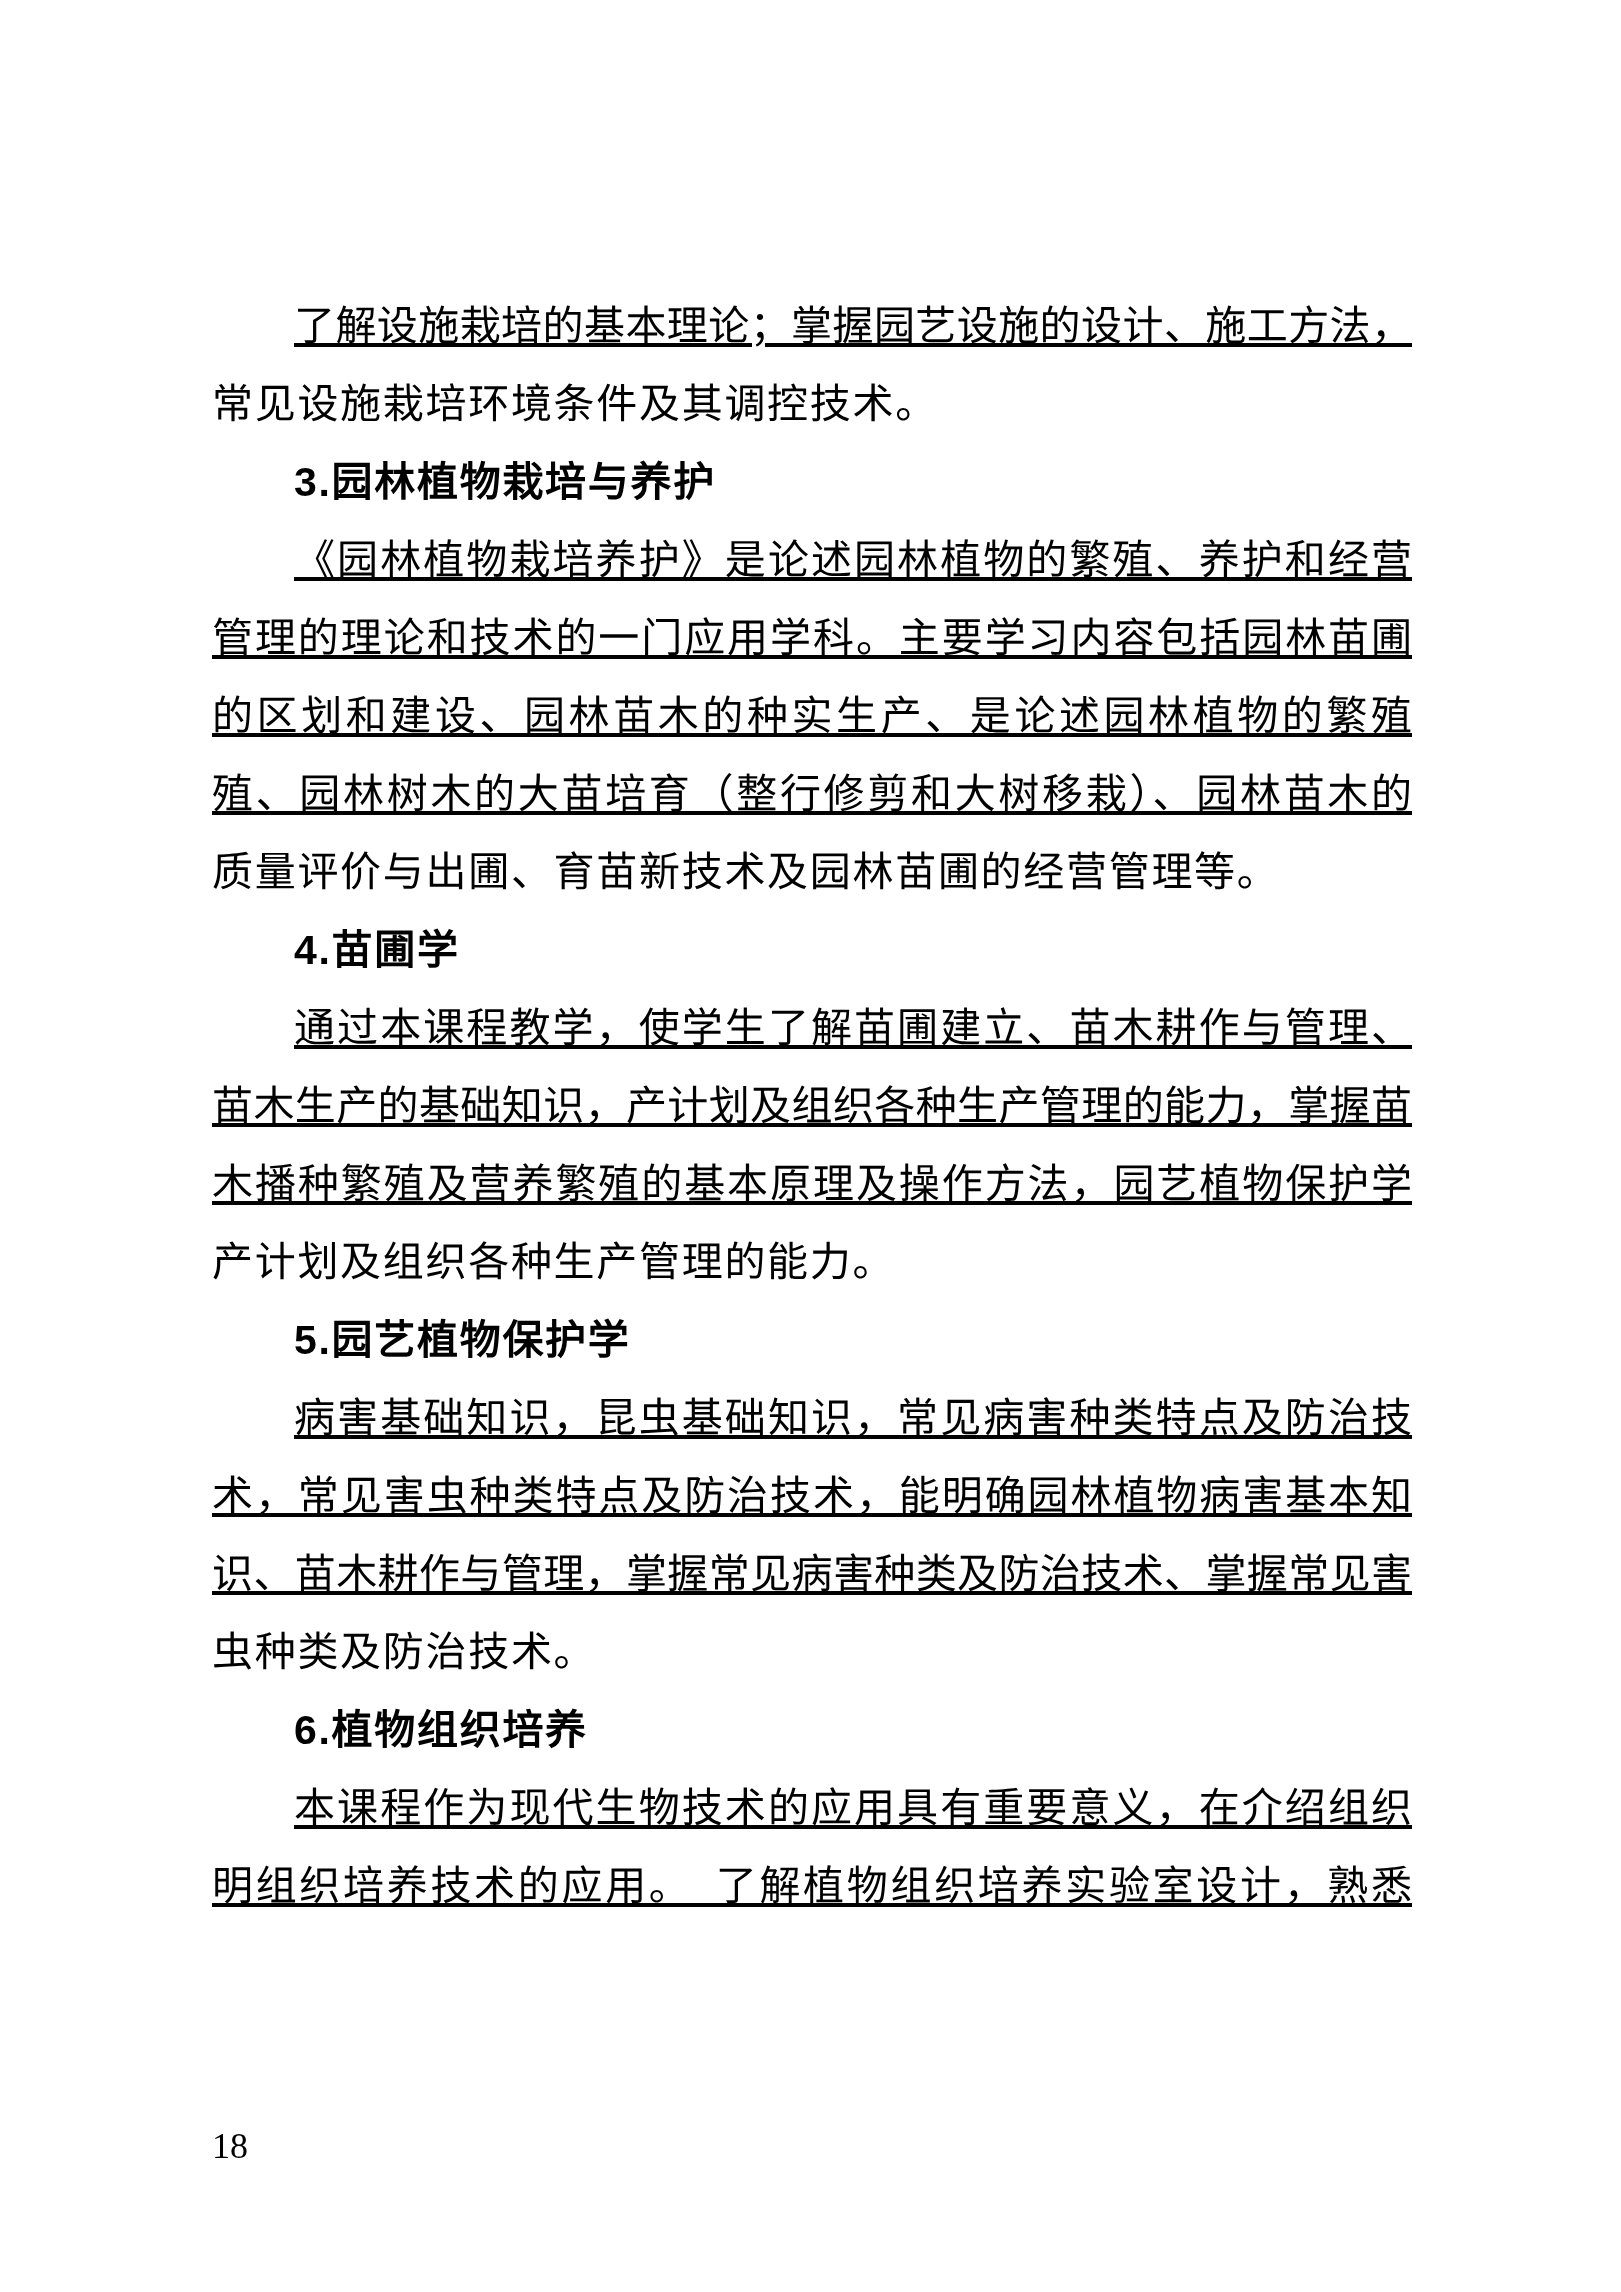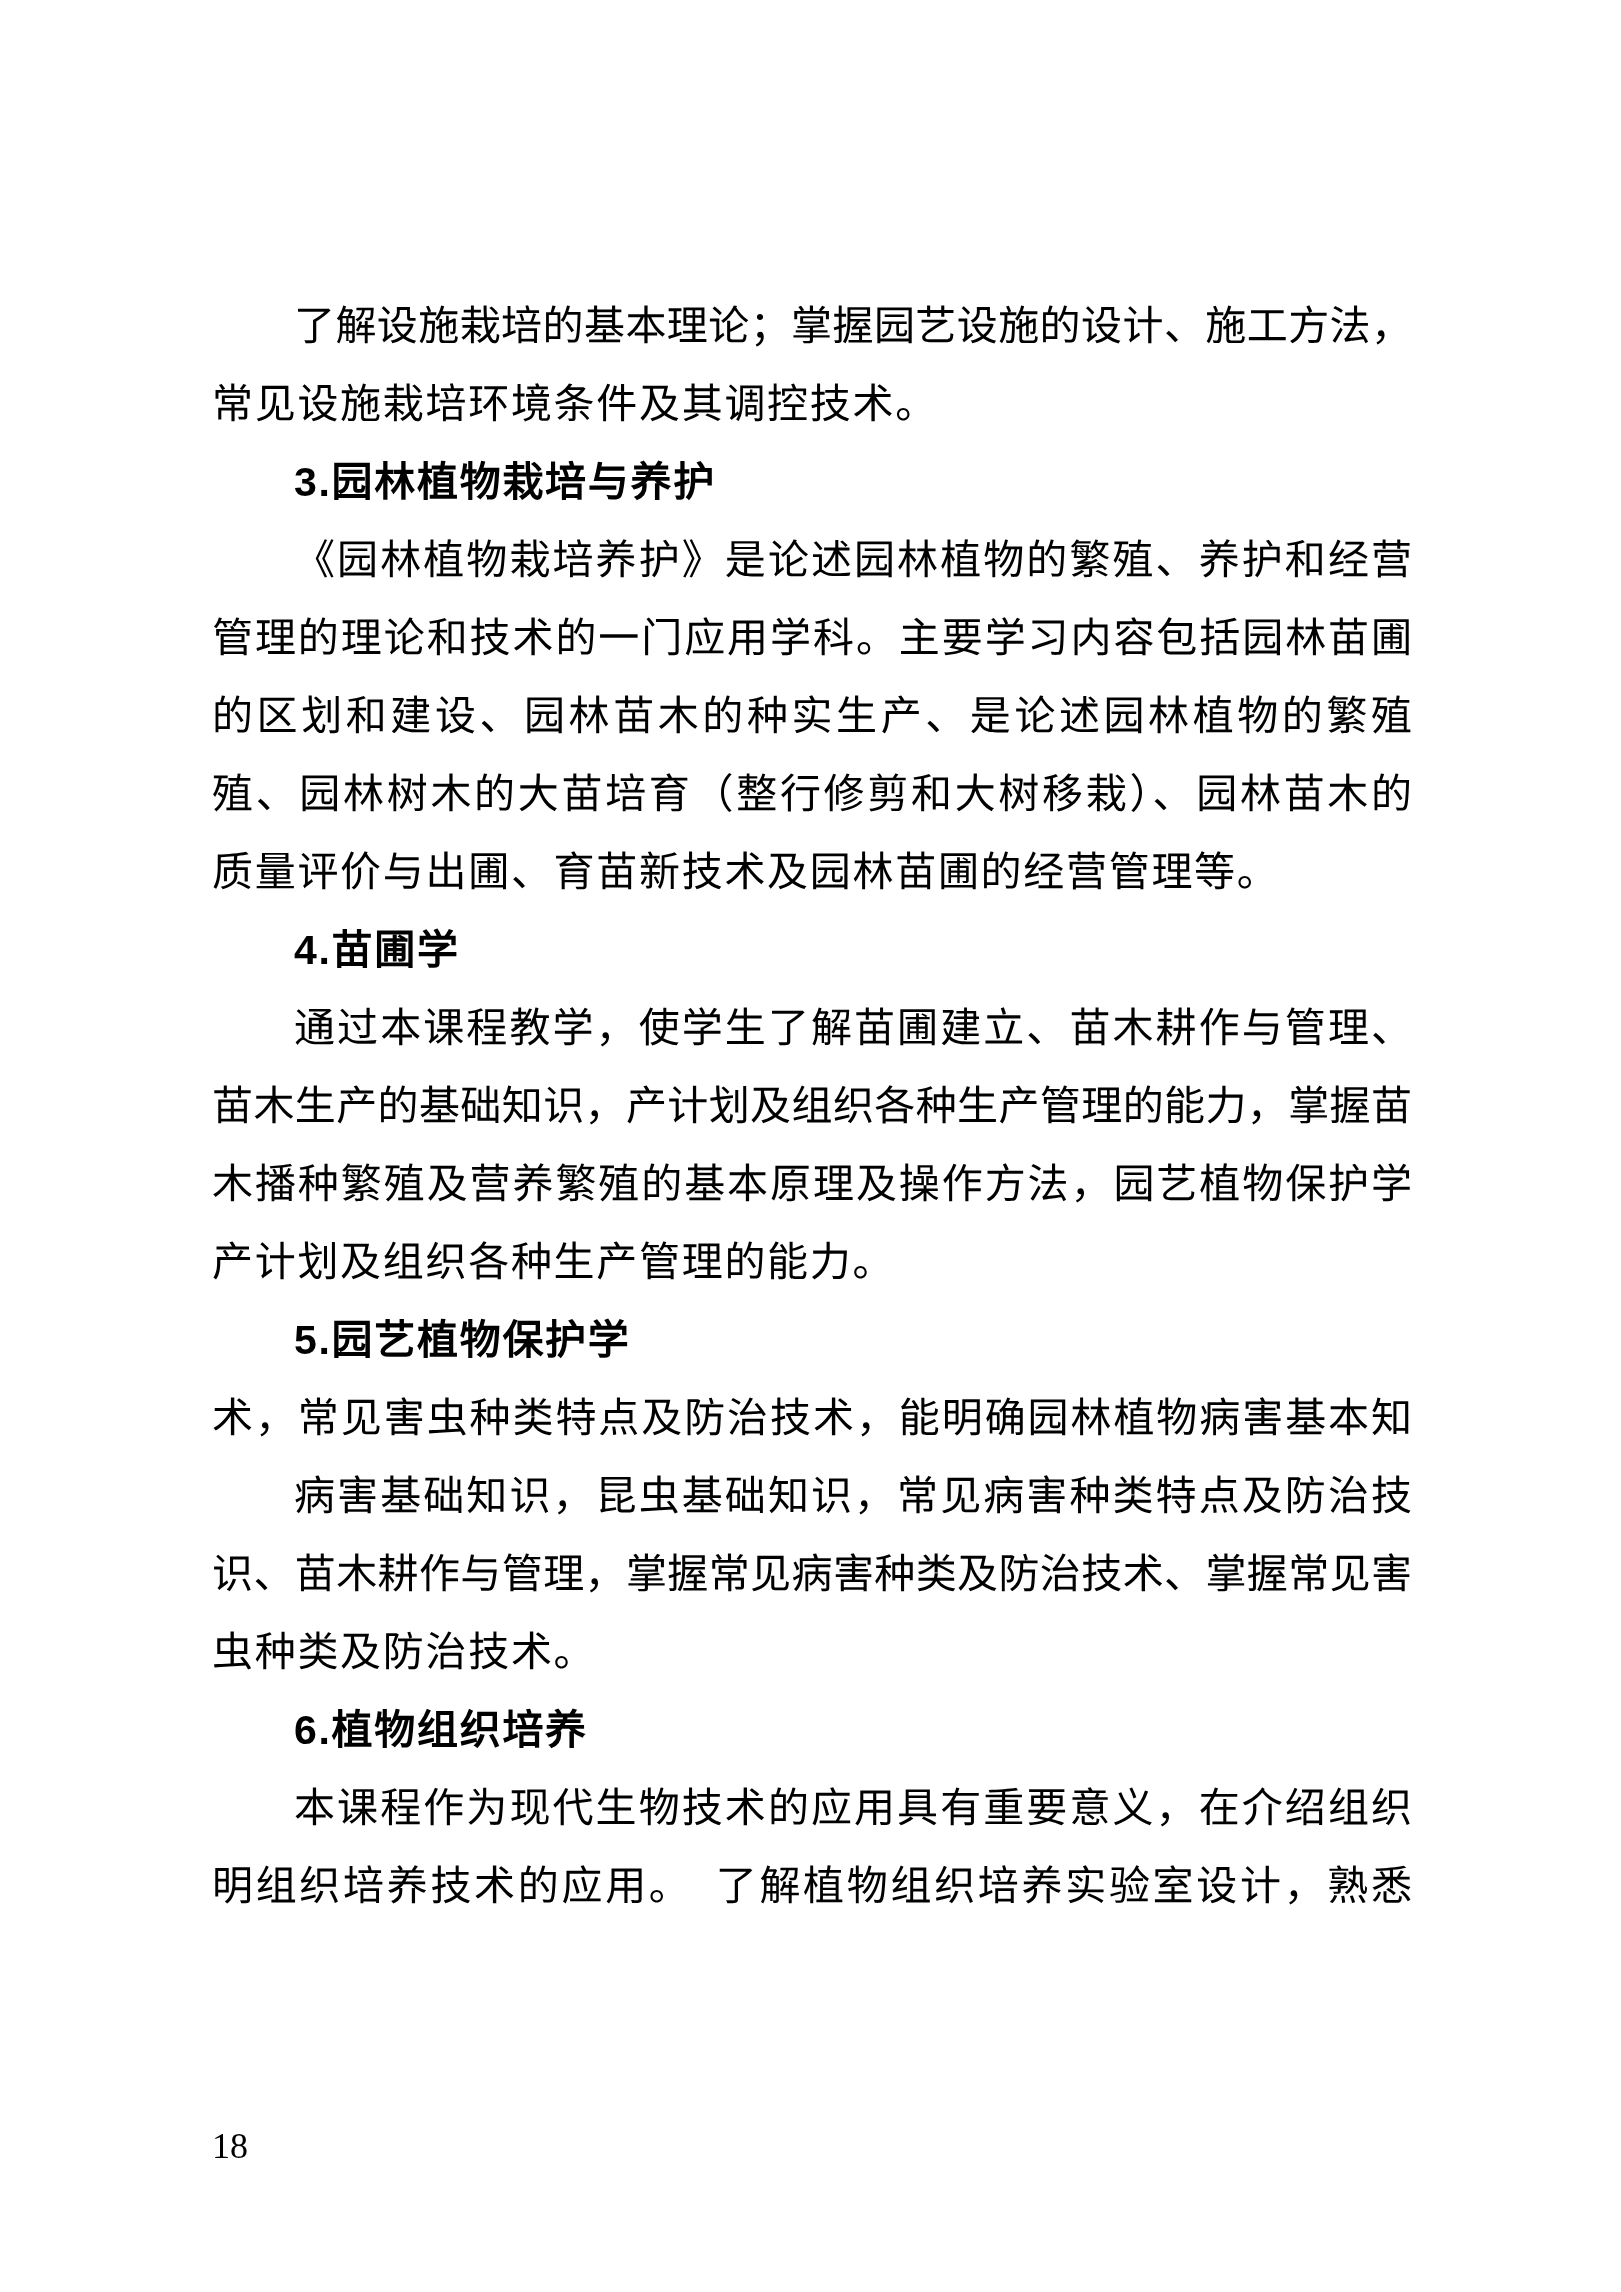--- a/index.html
+++ b/index.html
@@ -26,20 +26,21 @@
     line-height: 78px;
   }
   .line {
     margin: 0;
     padding: 0;
   }
   
   .line.fill {
     text-align: justify;
     text-align-last: justify;
+    text-decoration: underline;
   }
   
   .line:not(.fill) {
     letter-spacing: 1.7px;
   }
   .line.indent {
     text-indent: 82px; 
   }
   .line.heading {
     font-weight: bold;
@@ -67,22 +68,22 @@
       <div class="line body fill">管理的理论和技术的一门应用学科。主要学习内容包括园林苗圃</div>
       <div class="line body fill">的区划和建设、园林苗木的种实生产、是论述园林植物的繁殖</div>
       <div class="line body fill">殖、园林树木的大苗培育（整行修剪和大树移栽）、园林苗木的</div>
       <div class="line body">质量评价与出圃、育苗新技术及园林苗圃的经营管理等。</div>
       <div class="line heading indent">4.苗圃学</div>
       <div class="line body fill indent">通过本课程教学，使学生了解苗圃建立、苗木耕作与管理、</div>
       <div class="line body fill">苗木生产的基础知识，产计划及组织各种生产管理的能力，掌握苗</div>
       <div class="line body fill">木播种繁殖及营养繁殖的基本原理及操作方法，园艺植物保护学</div>
       <div class="line body">产计划及组织各种生产管理的能力。</div>
       <div class="line heading indent">5.园艺植物保护学</div>
+      <div class="line body fill indent">病害基础知识，昆虫基础知识，常见病害种类特点及防治技</div>
       <div class="line body fill">术，常见害虫种类特点及防治技术，能明确园林植物病害基本知</div>
-      <div class="line body fill indent">病害基础知识，昆虫基础知识，常见病害种类特点及防治技</div>
       <div class="line body fill">识、苗木耕作与管理，掌握常见病害种类及防治技术、掌握常见害</div>
       <div class="line body">虫种类及防治技术。</div>
       <div class="line heading indent">6.植物组织培养</div>
       <div class="line body fill indent">本课程作为现代生物技术的应用具有重要意义，在介绍组织</div>
       <div class="line body fill">明组织培养技术的应用。　了解植物组织培养实验室设计，熟悉</div>
     </div>
   <div class="page-number">18</div>
 </div>
 
 

